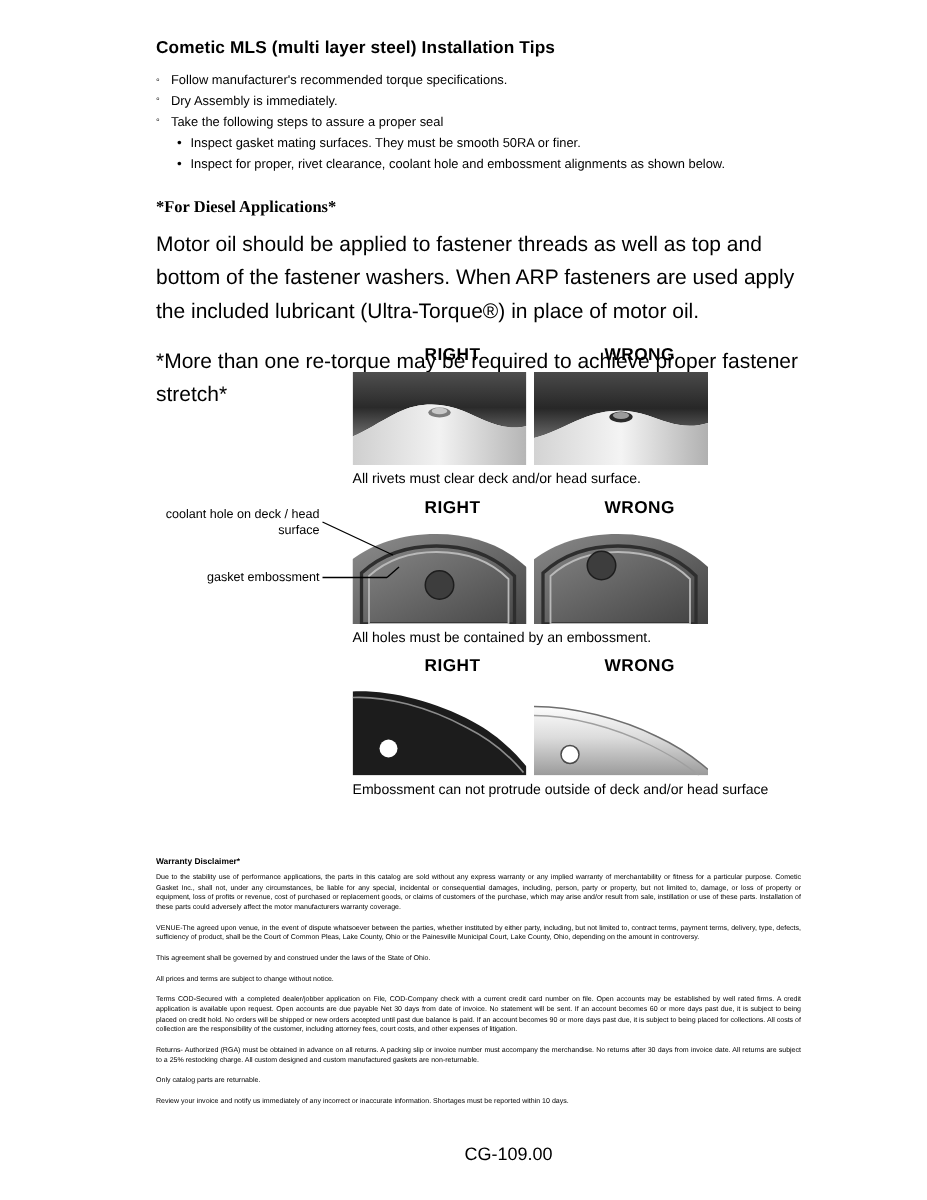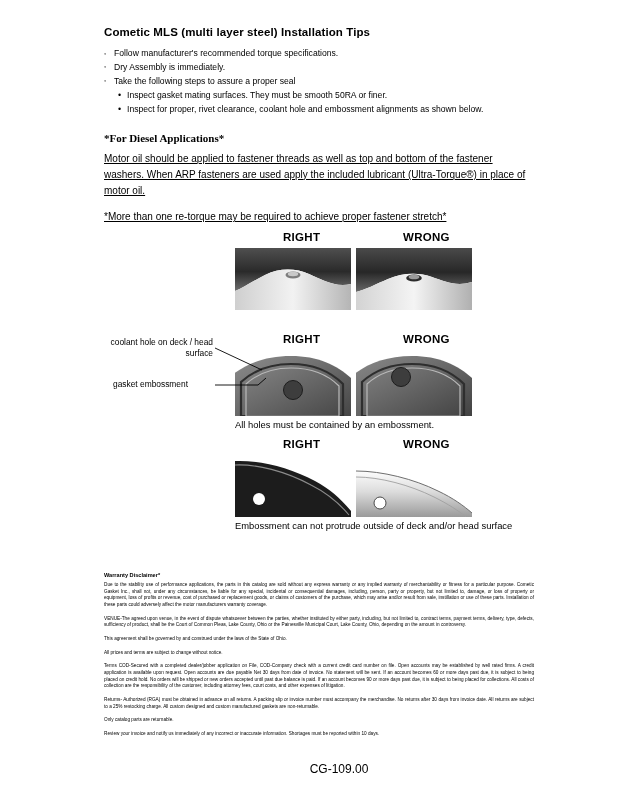--- a/index.html
+++ b/index.html
@@ -68,24 +68,23 @@
     top: -0.5px;
     font-size: 9px;
   }
   h2.subtitle {
     font-size: 11px;
     font-weight: bold;
     margin: 15px 0 7px 0;
     font-family: Liberation Serif, serif;
   }
   p.para {
-    font-size: 10px;
+    font-size: 14px;
     line-height: 1.62;
     margin: 0 0 10px 0;
-    text-decoration: underline;
   }
   p.para.tight { margin-bottom: 0; }
 
   
   .figures {
     position: absolute;
     left: 0;
     top: 0;
     width: 618px;
     height: 736px;
@@ -209,20 +208,21 @@
           </linearGradient>
         </defs>
         <rect x="0" y="0" width="116" height="62" fill="#ffffff"></rect>
         <path d="M0,0 L116,0 L116,34 C100,39 88,33 76,29 C62,24 46,25 32,31 C20,36 9,42 0,44 Z" fill="url(#g1w)"></path>
         <path d="M0,44 C9,42 20,36 32,31 C46,25 62,24 76,29 C88,33 100,39 116,34 L116,62 L0,62 Z" fill="url(#g1wb)"></path>
         <ellipse cx="58" cy="30" rx="7.8" ry="3.6" fill="#2b2b2b"></ellipse>
         <ellipse cx="58" cy="29" rx="5.4" ry="2.3" fill="#9b9b9b"></ellipse>
       </svg>
     </div>
 
+    <div class="caption" style="left:235px; top:313px; width:300px;">All rivets must clear deck and/or head surface.</div>
 
     <div class="fig-label" style="left:283px; top:333px;">RIGHT</div>
     <div class="fig-label" style="left:403px; top:333px;">WRONG</div>
 
     <div class="panel" style="left:235px; top:350px; width:116px; height:66px;">
       <svg width="116" height="66" viewBox="0 0 116 66">
         <defs>
           <linearGradient id="g2r" x1="0" y1="0" x2="1" y2="1">
             <stop offset="0" stop-color="#8e8e8e"></stop>
             <stop offset="0.5" stop-color="#6a6a6a"></stop>
@@ -252,21 +252,21 @@
         <path d="M6,66 L6,32 C18,21 34,14 56,14 C80,14 96,22 108,34 L108,66 Z" fill="none" stroke="#2e2e2e" stroke-width="2.2"></path>
         <path d="M11,66 L11,34 C22,24 36,18 56,18 C78,18 93,25 104,36 L104,66 Z" fill="none" stroke="#b9b9b9" stroke-width="1.2"></path>
         <circle cx="45" cy="27" r="9.5" fill="#3d3d3d"></circle>
         <circle cx="45" cy="27" r="9.5" fill="none" stroke="#1d1d1d" stroke-width="1"></circle>
       </svg>
     </div>
 
     <div class="caption" style="left:235px; top:419px; width:320px;">All holes must be contained by an embossment.</div>
 
     <div class="callout-label" style="left:98px; top:337px; width:115px;">coolant hole on deck / head surface</div>
-    <div class="callout-label" style="left:88px; top:379px; width:125px;text-align:center;">gasket embossment</div>
+    <div class="callout-label" style="left:88px; top:379px; width:125px;">gasket embossment</div>
 
     <svg style="position:absolute; left:210px; top:330px;" width="110" height="90" viewBox="0 0 110 90">
       <line x1="5" y1="18" x2="52" y2="40" stroke="#000000" stroke-width="0.9"></line>
       <line x1="5" y1="55" x2="48" y2="55" stroke="#000000" stroke-width="0.9"></line>
       <line x1="48" y1="55" x2="56" y2="48" stroke="#000000" stroke-width="0.9"></line>
     </svg>
 
     <div class="fig-label" style="left:283px; top:438px;">RIGHT</div>
     <div class="fig-label" style="left:403px; top:438px;">WRONG</div>
 

